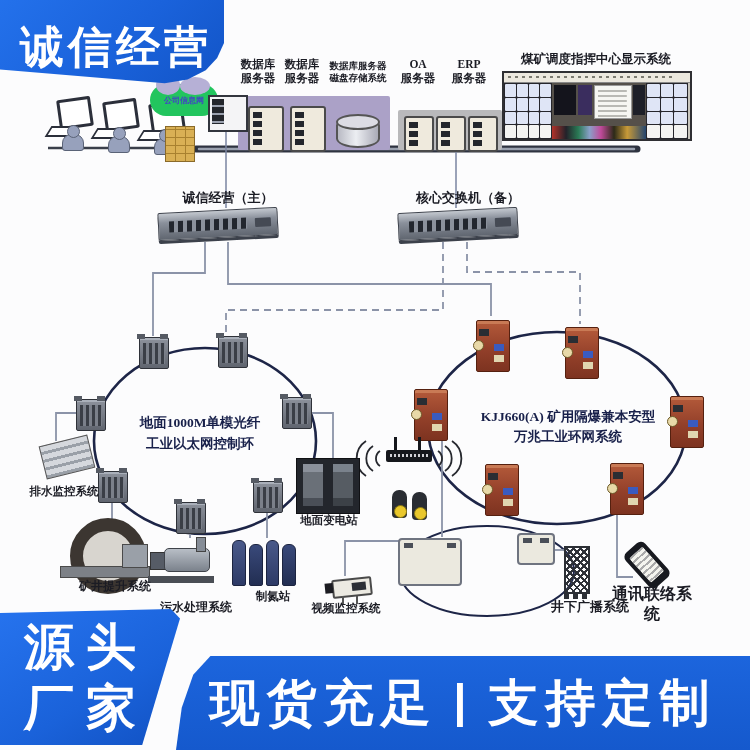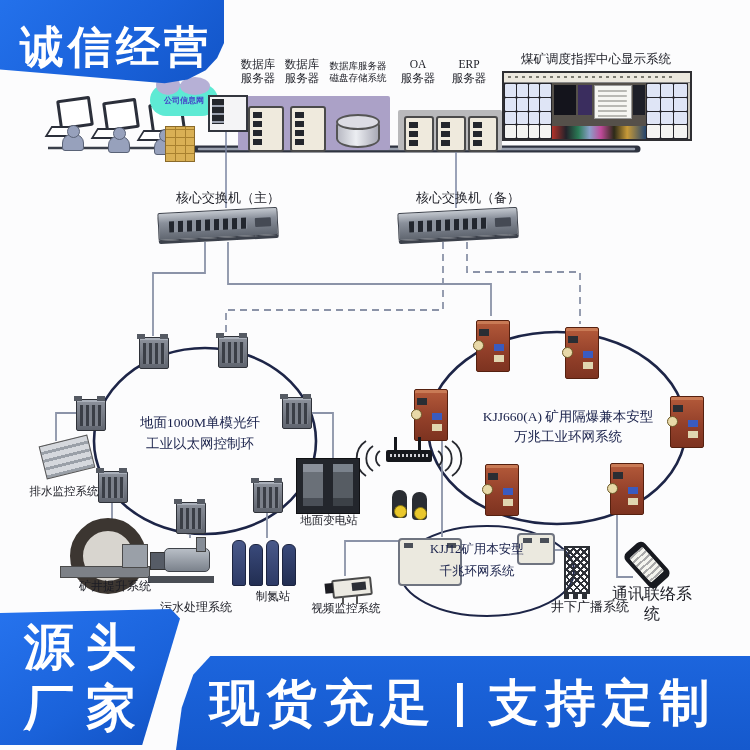--- a/index.html
+++ b/index.html
@@ -1,20 +1,20 @@
 <!DOCTYPE html>
 <html><head>
 <meta charset="utf-8">
 <style>
   html,body{margin:0;padding:0;background:#ffffff;}
   #stage{position:relative;width:750px;height:750px;background:#fcfcfd;overflow:hidden;
          font-family:"Liberation Sans",sans-serif;}
   svg.wires{position:absolute;left:0;top:0;z-index:1;}
   
-  .lbl{position:absolute;z-index:4;font-family:"Liberation Serif",serif;font-weight:normal;
+  .lbl{position:absolute;z-index:4;font-family:"Liberation Serif",serif;font-weight:bold;
        color:#1b1c24;text-align:center;white-space:pre-line;line-height:1.25;}
   .navy{color:#18204a;}
   
   .banner-top{position:absolute;left:-4px;top:-6px;width:228px;height:94px;z-index:10;
     background:linear-gradient(135deg,#2472ec 0%,#1a62db 55%,#1254c6 100%);
     clip-path:polygon(0 0,100% 0,100% 52%,97% 68%,92% 81%,84% 91%,74% 95%,0 80%);}
   .banner-top span{display:block;padding:24px 0 0 24px;font-size:44px;font-weight:bold;
     color:#fff;letter-spacing:4px;}
   .banner-bl{position:absolute;left:0;top:609px;width:180px;height:136px;z-index:10;
     background:linear-gradient(150deg,#2673ee 0%,#1a62da 60%,#1151c2 100%);
@@ -30,21 +30,21 @@
   
   .ws-mon{position:absolute;width:28px;height:24px;background:#fff;border:3px solid #2b2f3a;
     border-radius:2px;transform:rotate(-8deg);z-index:2;}
   .ws-kb{position:absolute;width:22px;height:7px;background:#fff;border:2px solid #2b2f3a;
     transform:skewX(-32deg);z-index:2;}
   .person{position:absolute;width:20px;height:15px;background:#97a1bc;border:1px solid #5a6377;
     border-radius:9px 9px 3px 3px;z-index:3;}
   .person::before{content:"";position:absolute;left:4px;top:-10px;width:11px;height:11px;
     background:#97a1bc;border:1px solid #5a6377;border-radius:50%;}
   
-  .cloud{position:absolute;left:150px;top:84px;width:68px;height:32px;background:#5eead4;
+  .cloud{position:absolute;left:150px;top:84px;width:68px;height:32px;background:#22c55e;
     border-radius:16px;z-index:2;display:flex;align-items:center;justify-content:center;}
   .cloud::before{content:"";position:absolute;left:6px;top:-9px;width:24px;height:20px;
     background:#b6b0d6;border-radius:50%;}
   .cloud::after{content:"";position:absolute;right:8px;top:-7px;width:30px;height:18px;
     background:#b6b0d6;border-radius:50%;}
   .cloud span{position:relative;z-index:1;font-size:8px;font-weight:bold;color:#4340c8;
     font-family:"Liberation Serif",serif;}
   .fw{position:absolute;left:165px;top:126px;width:28px;height:34px;background:#d9b055;
     border:1px solid #8a6a2a;z-index:3;
     background-image:repeating-linear-gradient(0deg,transparent 0 7px,#a8812f 7px 8px),
@@ -282,21 +282,21 @@
         <i></i>
           <i></i>
           <i></i>
           <i class="w"></i>
           <i class="w"></i>
           <i class="w"></i>
       </div>
     </div>
   </div>
 
-  <div class="lbl" style="left:166px;top:190px;width:124px;font-size:13px">核心交换机（主）</div>
+  <div class="lbl" style="left:166px;top:190px;width:124px;font-size:13px">诚信经营（主）</div>
   <div class="core" style="left:158px;top:210px"></div>
   <div class="lbl" style="left:406px;top:190px;width:124px;font-size:13px">核心交换机（备）</div>
   <div class="core" style="left:398px;top:210px"></div>
 
   <div class="sw" style="left:139px;top:337px"></div>
   <div class="sw" style="left:218px;top:336px"></div>
   <div class="sw" style="left:282px;top:397px"></div>
   <div class="sw" style="left:76px;top:399px"></div>
   <div class="sw" style="left:98px;top:471px"></div>
   <div class="sw" style="left:176px;top:502px"></div>
@@ -337,22 +337,20 @@
 
   <div class="sub"></div>
   <div class="lbl" style="left:294px;top:513px;width:70px;font-size:11.5px">地面变电站</div>
 
   <div class="ap"></div>
   <div class="tag" style="left:392px;top:490px"></div>
   <div class="tag" style="left:412px;top:492px"></div>
 
   <div class="wbox" style="left:398px;top:538px;width:60px;height:44px"></div>
   <div class="wbox" style="left:517px;top:533px;width:34px;height:28px"></div>
-  <div class="lbl navy" style="left:424px;top:539px;width:106px;font-size:12.5px;line-height:1.75;z-index:5">KJJ12矿用本安型
-千兆环网系统</div>
 
   <div class="cam-body"></div>
   <div class="cam-leg"></div>
   <div class="lbl" style="left:300px;top:601px;width:92px;font-size:11.5px">视频监控系统</div>
 
   <div class="spk"></div>
   <div class="lbl" style="left:542px;top:599px;width:96px;font-size:13px">井下广播系统</div>
 
   <div class="phone"></div>
   <div class="lbl" style="left:606px;top:584px;width:92px;font-size:16px">通讯联络系统</div>

